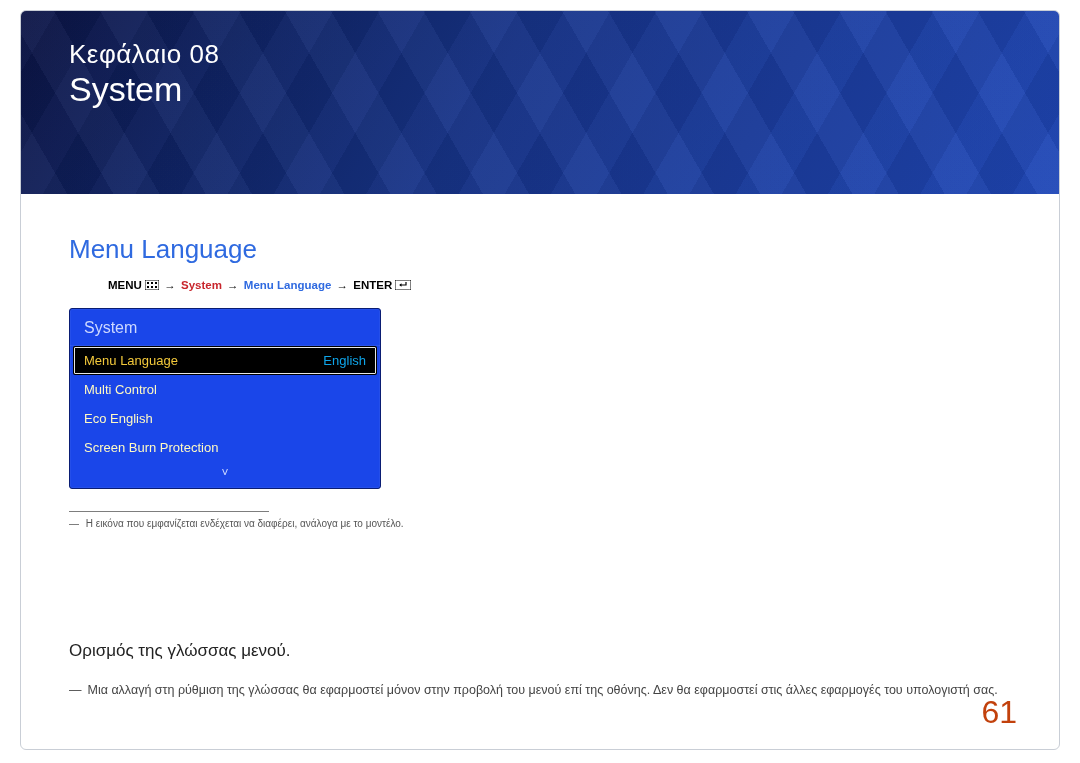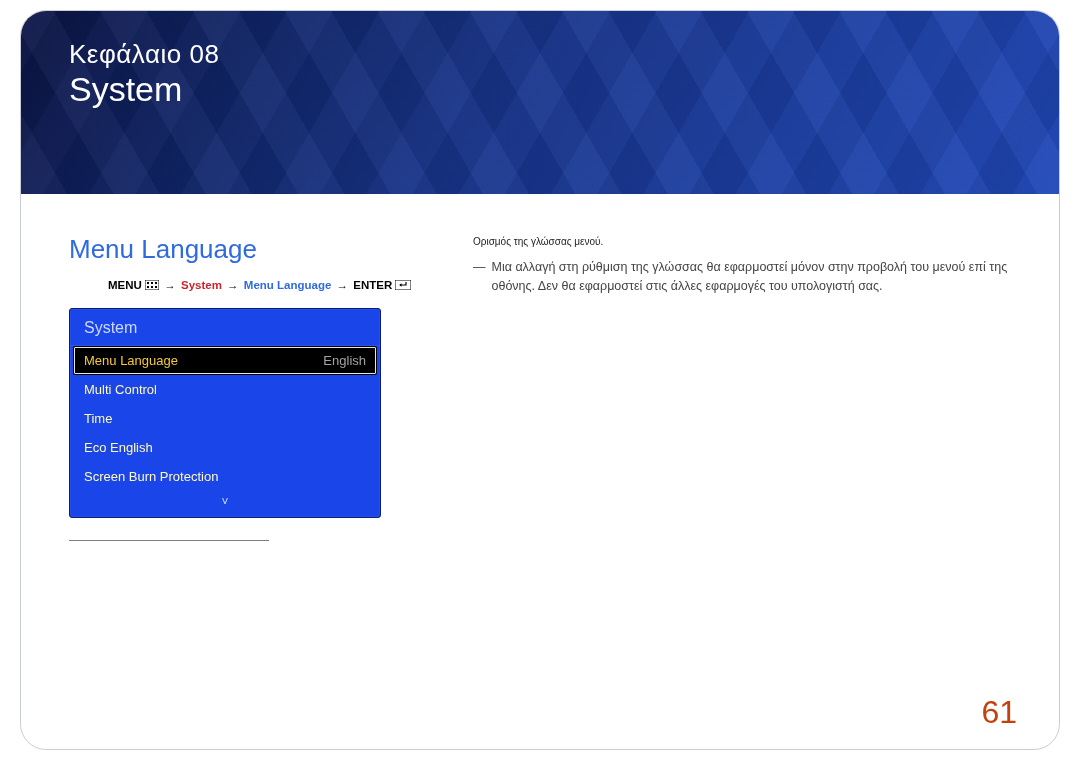--- a/index.html
+++ b/index.html
@@ -3,21 +3,21 @@
 <meta charset="utf-8">
 <style>
   * { margin: 0; padding: 0; box-sizing: border-box; }
   html, body { width: 1080px; height: 763px; font-family: Arial, Helvetica, sans-serif; background: #fff; }
   .page {
     position: relative;
     width: 1040px;
     height: 740px;
     margin: 10px auto 0 auto;
     border: 1px solid #c9ced6;
-    border-radius: 26px;
+    border-radius: 6px;
     overflow: hidden;
     background: #fff;
   }
   .header {
     position: relative;
     height: 183px;
     background: linear-gradient(120deg, #0c1445 0%, #102466 20%, #17348a 45%, #1b3da0 70%, #1f47b8 100%);
     color: #fff;
     padding: 28px 40px 0 48px;
     overflow: hidden;
@@ -30,20 +30,21 @@
       repeating-linear-gradient(60deg, rgba(255,255,255,0.03) 0 40px, rgba(0,0,0,0.05) 40px 80px),
       repeating-linear-gradient(-60deg, rgba(255,255,255,0.02) 0 40px, rgba(0,0,0,0.05) 40px 80px);
     pointer-events: none;
   }
   .chapter { font-size: 26px; font-weight: 300; letter-spacing: .5px; position: relative; }
   .chapter-title { font-size: 34px; font-weight: 400; position: relative; }
   .body-area {
     padding: 40px 48px 0 48px;
     display: flex;
     gap: 44px;
+    flex-direction: column;
   }
   .left-col { width: 360px; flex: 0 0 360px; }
   .right-col { flex: 1; font-size: 12.5px; color: #222; line-height: 1.55; }
   .section-title { color: #2f6ae0; font-size: 26px; font-weight: 400; margin-bottom: 14px; }
   .nav-path { font-size: 11.5px; font-weight: 700; color: #000; margin-bottom: 16px; margin-left: 39px; }
   .nav-path .sys { color: #c8252c; }
   .nav-path .ml  { color: #2f6ae0; }
   .nav-path .icon {
     display: inline-block;
     vertical-align: middle;
@@ -74,40 +75,40 @@
   }
   .osd-row.selected {
     background: #000;
     color: #f3c93b;
     outline: 1px solid #e6e6e6;
     outline-offset: -2px;
     margin: 0 3px;
     border-radius: 2px;
     padding: 7px 11px;
   }
-  .osd-row.selected .val { color: #a3a3a3; }
+  .osd-row.selected .val { color: #0ea5e9; }
   .osd-caret {
     text-align: center;
     padding: 4px 0 8px 0;
     color: #cdd8ff;
     font-size: 12px;
   }
   .footnote-rule {
     width: 200px;
     border: none;
     border-top: 1px solid #7d7d7d;
     margin-top: 22px;
     margin-bottom: 6px;
   }
   .footnote {
     font-size: 10px;
     color: #555;
   }
   .footnote .dash { padding-right: 4px; }
-  .right-intro { font-size: 10px; margin-bottom: 8px; }
+  .right-intro { font-size: 17px; margin-bottom: 17px; }
   .right-note { display: flex; gap: 6px; font-size: 12.5px; color: #444; }
   .pgnum {
     position: absolute;
     right: 42px;
     bottom: 18px;
     color: #c2410c;
     font-size: 32px;
     font-weight: 300;
   }
 </style>
@@ -160,36 +161,36 @@
 
         <div class="osd-row selected">
           <span>Menu Language</span>
           <span class="val">English</span>
         </div>
         <div class="osd-row">
           <span>Multi Control</span>
           <span class="val"></span>
         </div>
         <div class="osd-row">
-          <span>Time</span>
-          <span class="val"></span>
-        </div>
-        <div class="osd-row">
           <span>Eco English</span>
           <span class="val"></span>
         </div>
         <div class="osd-row">
           <span>Screen Burn Protection</span>
           <span class="val"></span>
         </div>
 
         <div class="osd-caret">˅</div>
       </div>
 
       <hr class="footnote-rule">
+      <div class="footnote">
+        <span class="dash">―</span>
+        <span>Η εικόνα που εμφανίζεται ενδέχεται να διαφέρει, ανάλογα με το μοντέλο.</span>
+      </div>
     </div>
 
     <div class="right-col">
       <div class="right-intro">Ορισμός της γλώσσας μενού.</div>
       <div class="right-note">
         <span>―</span>
         <span>Μια αλλαγή στη ρύθμιση της γλώσσας θα εφαρμοστεί μόνον στην προβολή του μενού επί της οθόνης. Δεν θα εφαρμοστεί στις άλλες εφαρμογές του υπολογιστή σας.</span>
       </div>
     </div>
 

